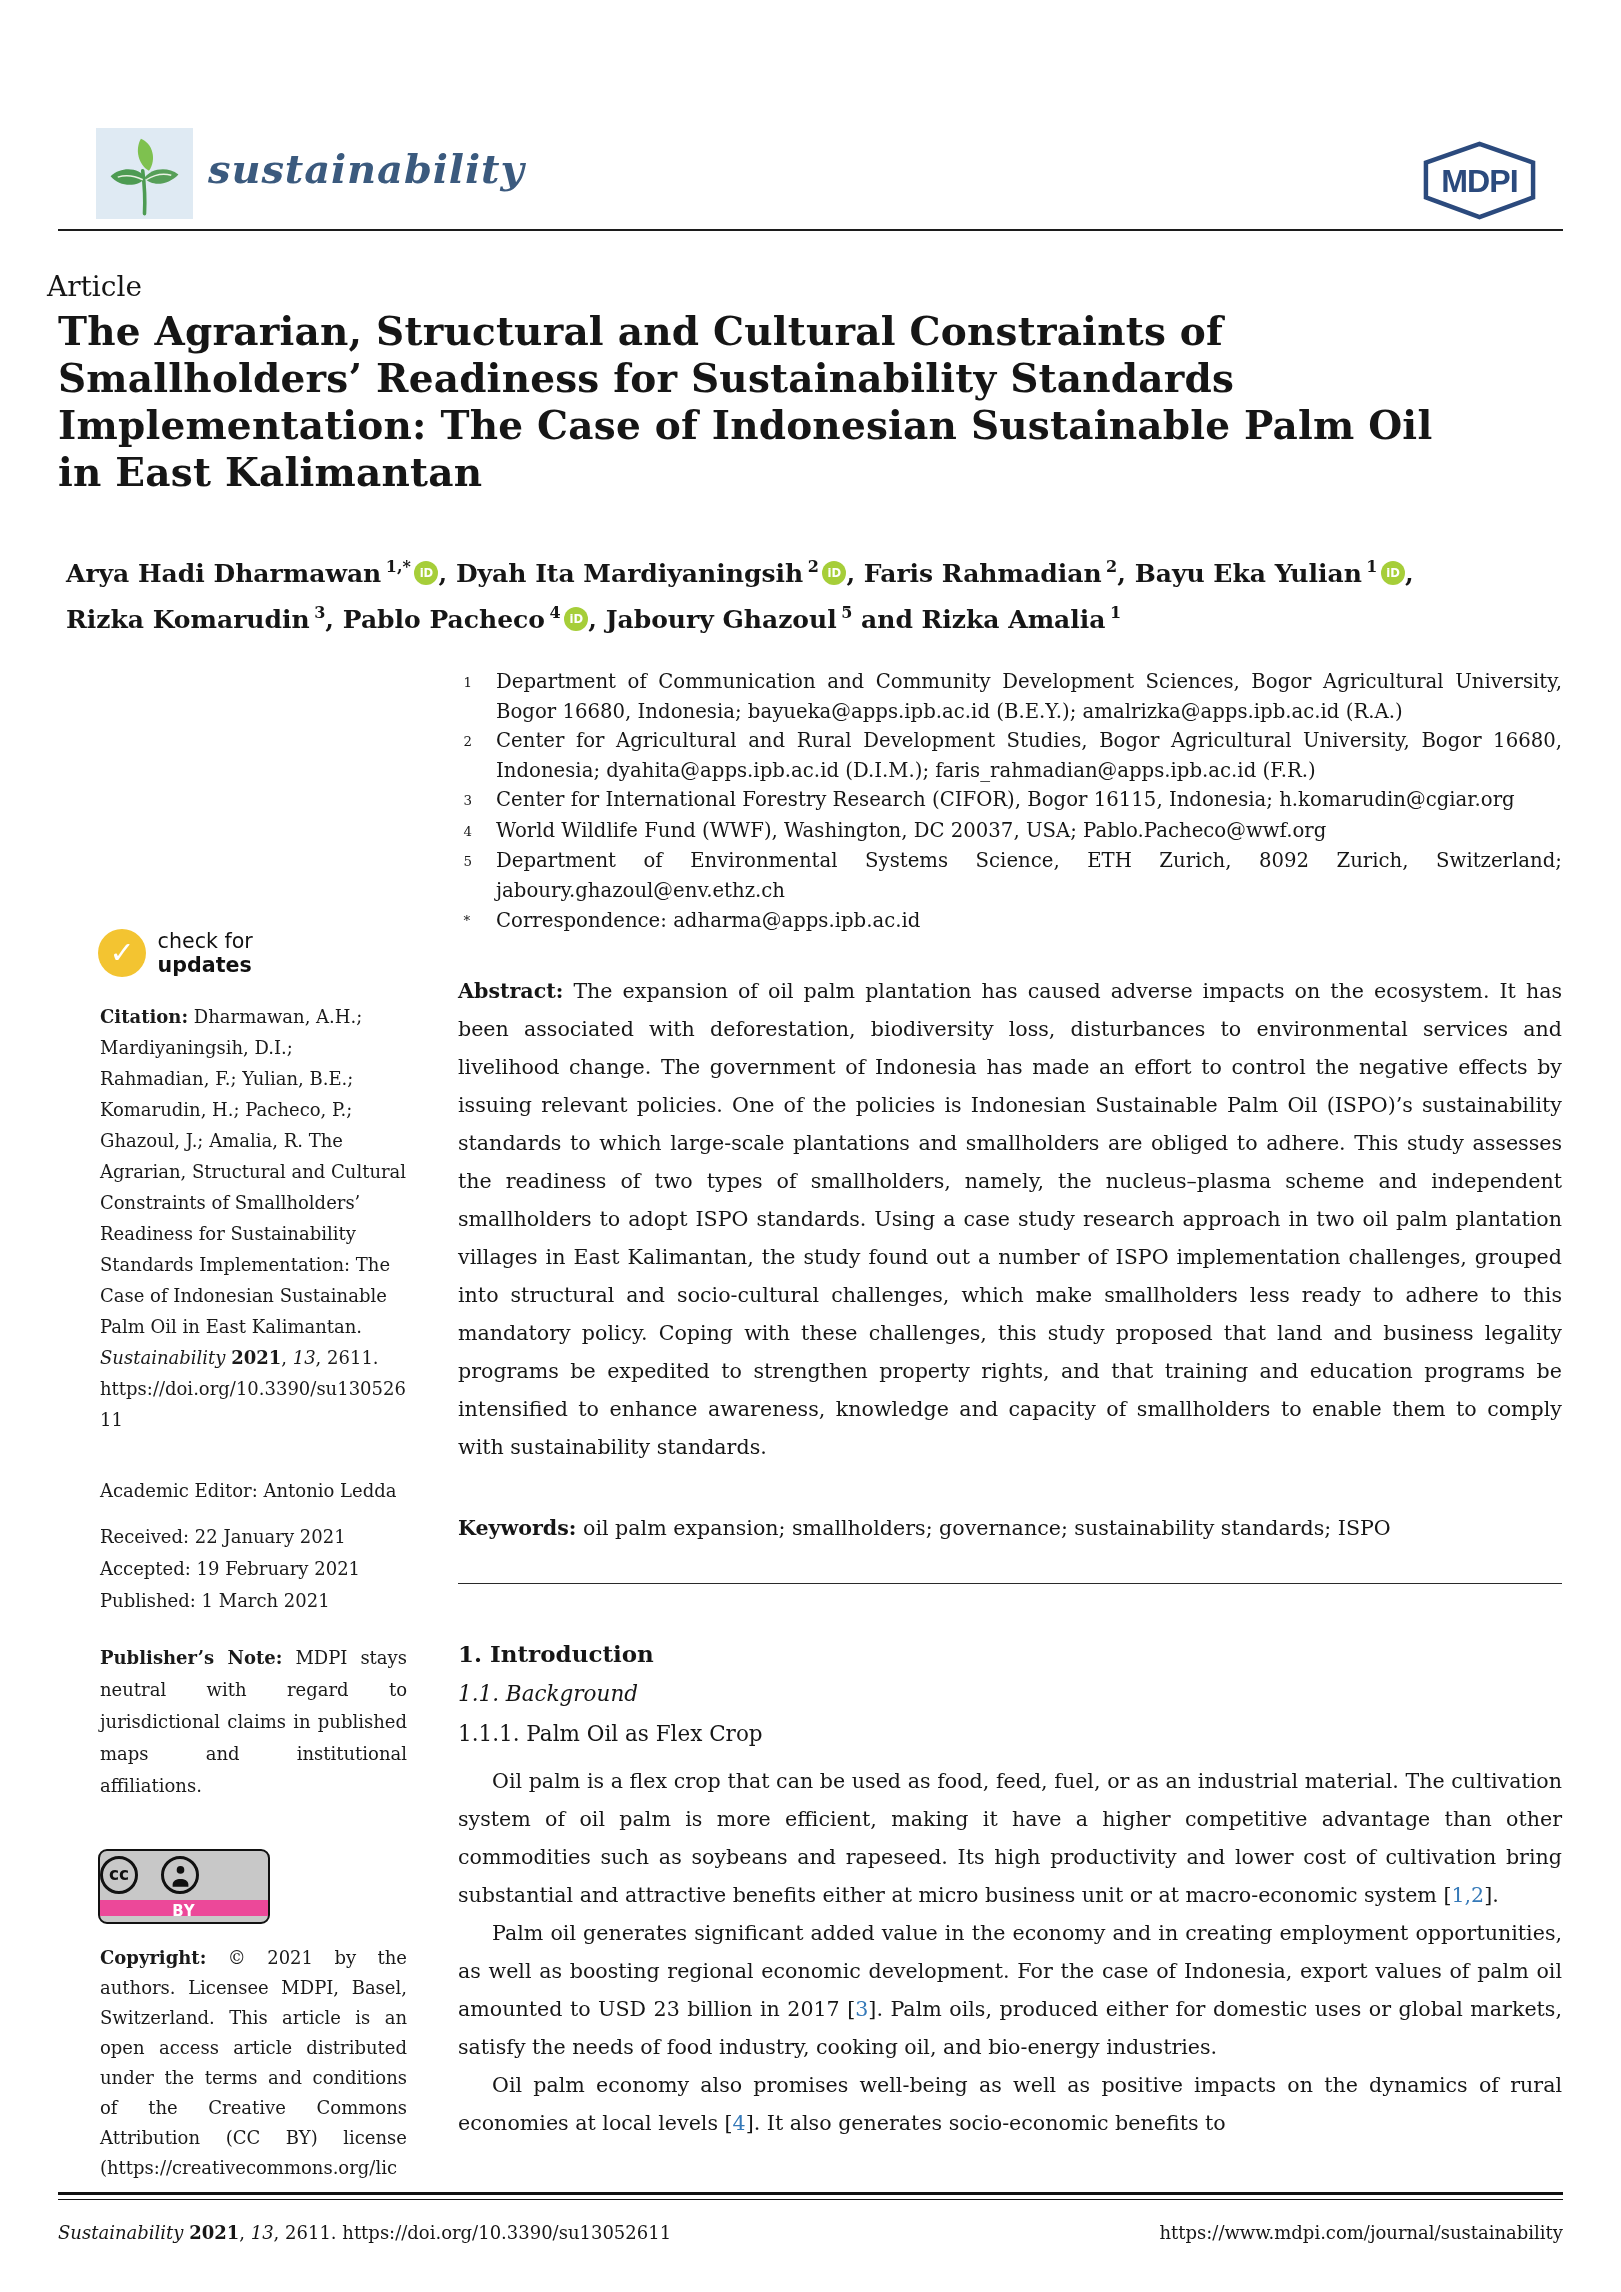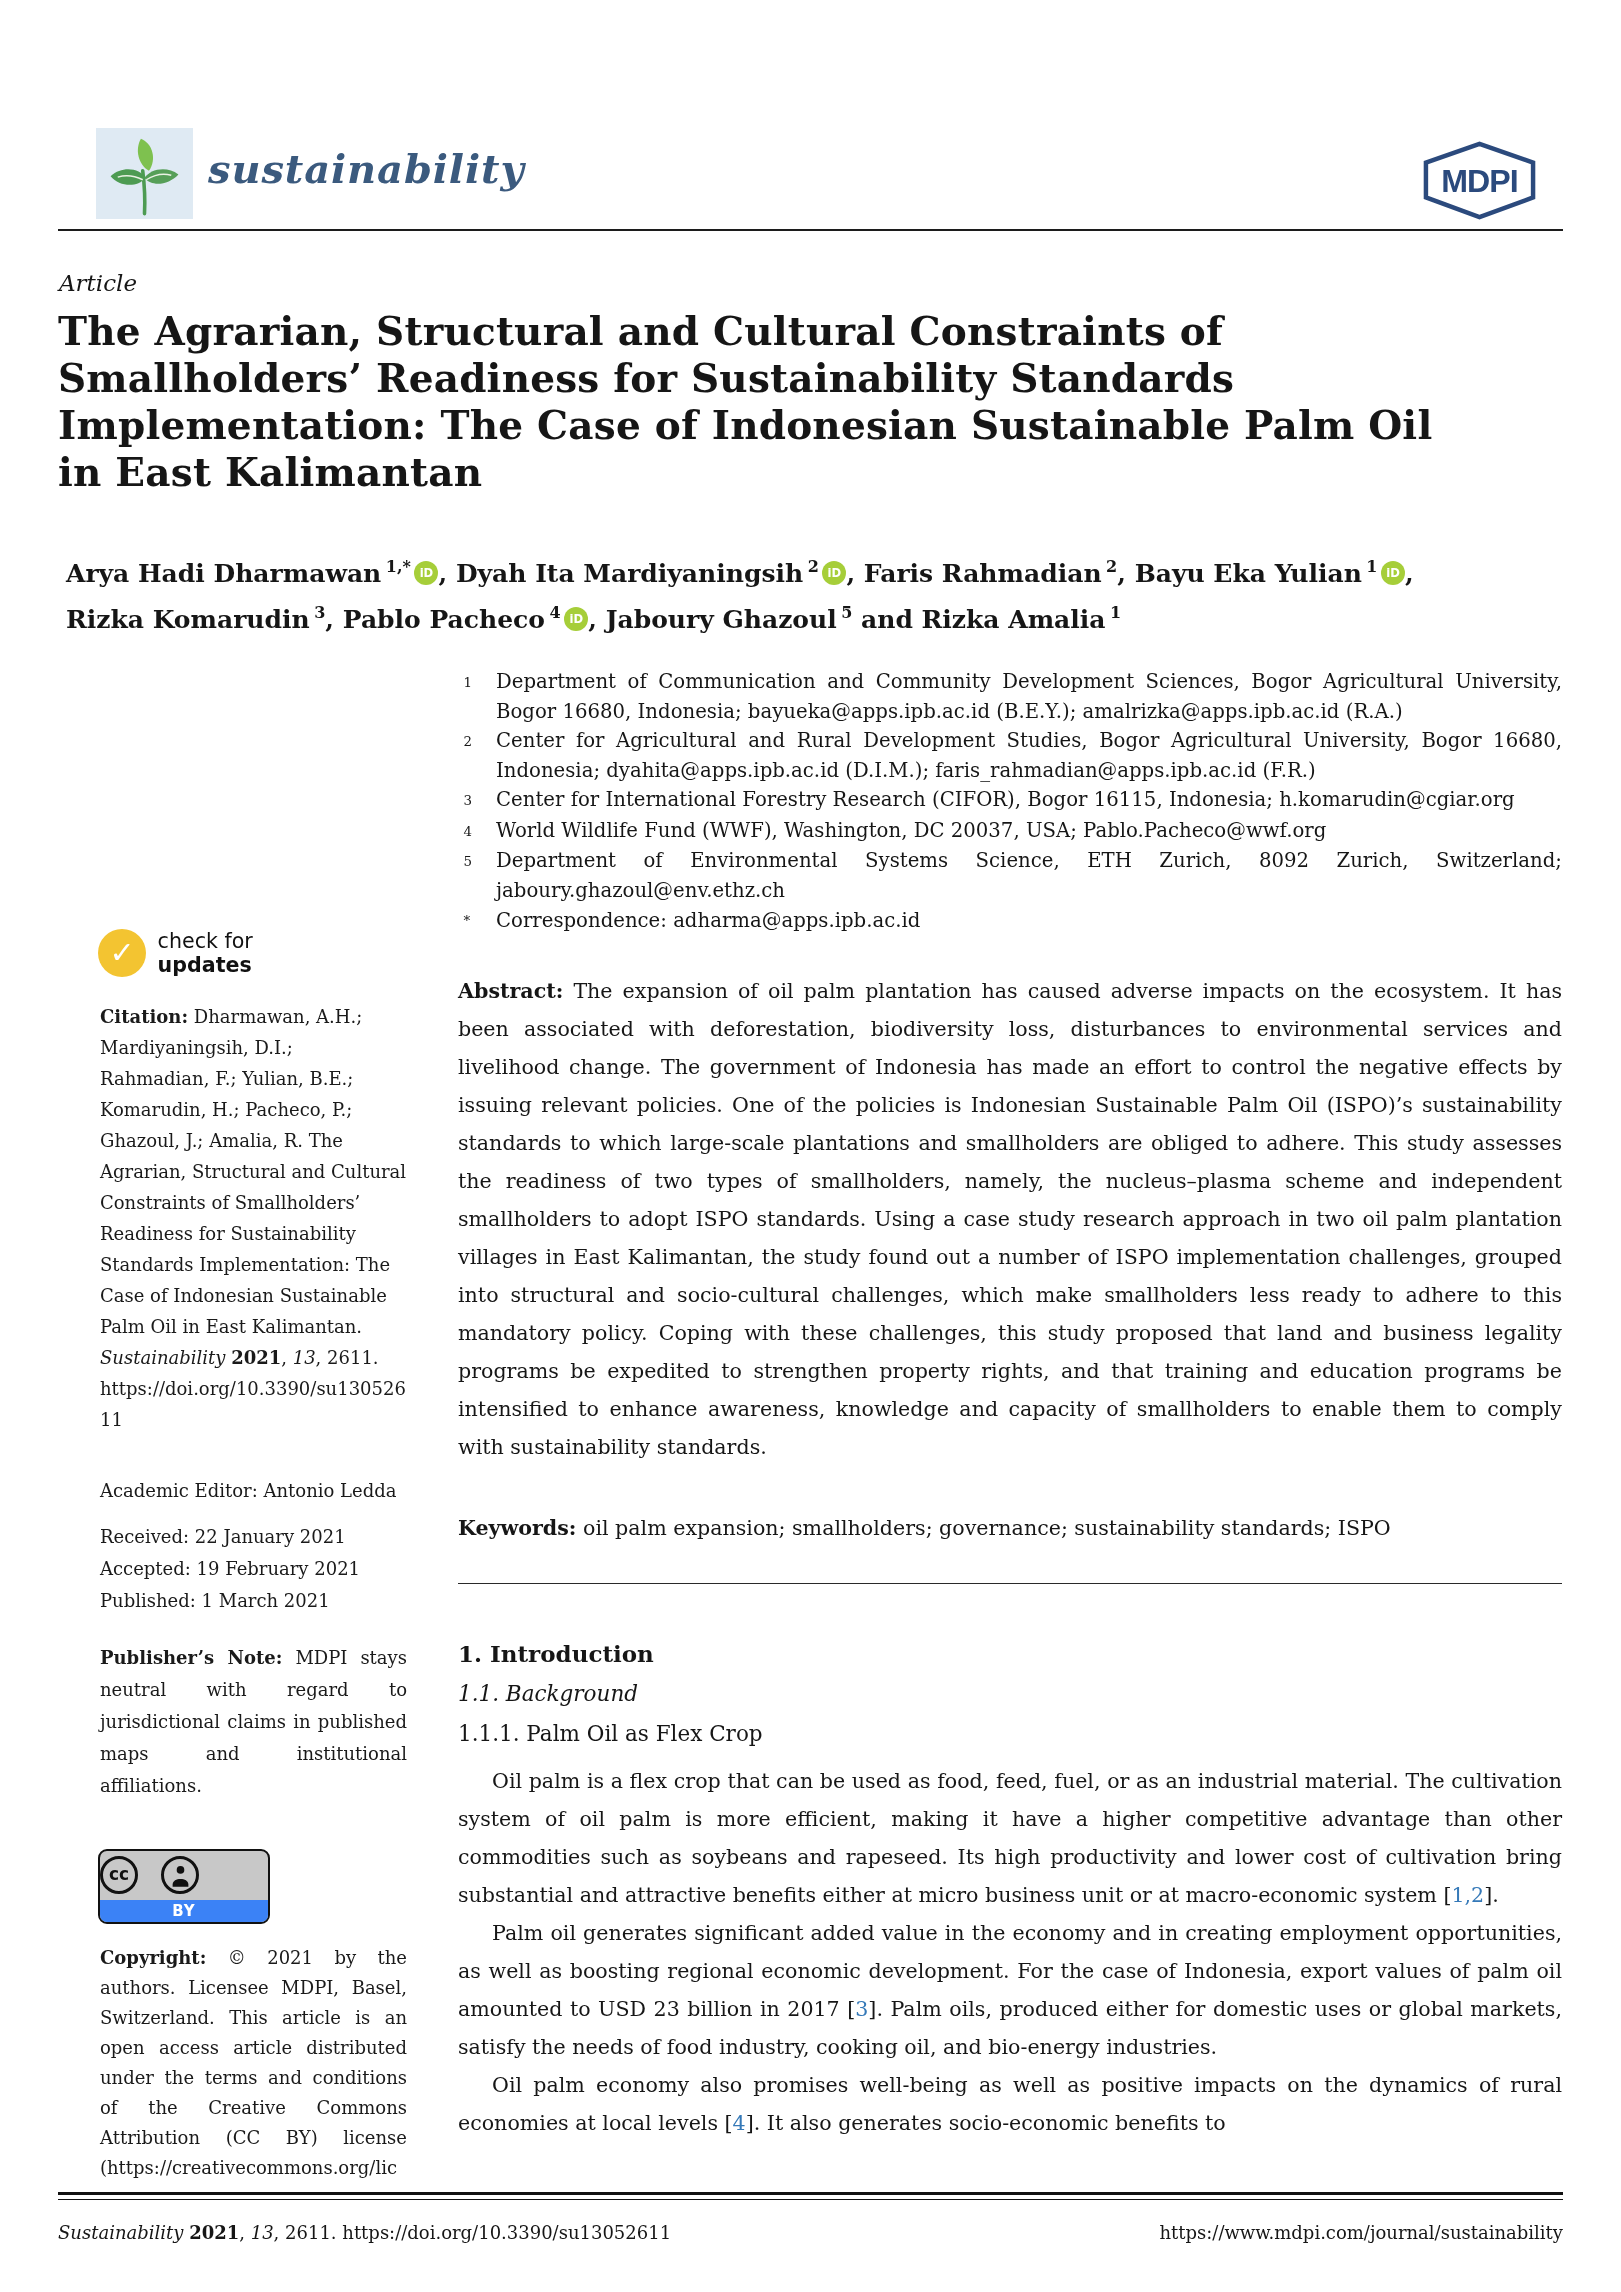--- a/index.html
+++ b/index.html
@@ -12,21 +12,21 @@
   
   .header { position:absolute; left:0; top:0; width:100%; height:231px; }
   .header-rule { position:absolute; left:58px; right:58px; top:229px; border-top:2.7px solid #1c1c1c; }
   .logo-box { position:absolute; left:96px; top:128px; width:97px; height:91px; background:#dfeaf3; }
   .logo-box svg { width:100%; height:100%; display:block; }
   .wordmark { position:absolute; left:208px; top:145px; font-size:40px; font-style:italic; font-weight:bold; color:#3b5a7e; letter-spacing:0.9px; }
   .mdpi-logo { position:absolute; left:1417px; top:140px; width:125px; height:81px; }
   .mdpi-logo svg { width:100%; height:100%; display:block; }
 
   
-  .article-label { position:absolute; left:59px; top:270px; font-size:23px; font-style:italic; }
+  .article-label { position:absolute; left:47px; top:270px; font-size:28px; }
   .title { position:absolute; left:58px; top:308px; width:1514px; font-size:39px; font-weight:bold; line-height:47px; letter-spacing:0.2px; }
   .authors { position:absolute; left:66px; top:552px; width:1514px; font-size:25px; font-weight:bold; line-height:43px; }
   .sup { font-size:16px; position:relative; top:-9.9px; margin-left:4.5px; font-weight:bold; }
   .orcid {
     display:inline-block; width:24px; height:24px; border-radius:50%; background:#a6ce39;
     color:#fff; font-family:"DejaVu Sans", sans-serif; font-size:11.6px; font-weight:bold;
     text-align:center; line-height:24px; vertical-align:5.4px; margin-left:3.6px; font-style:normal;
   }
 
   
@@ -51,21 +51,21 @@
 
   .ccbadge { margin-left:40px; margin-top:47px; width:172px; height:75px; border:2.7px solid #111;
              border-radius:9px; overflow:hidden; background:#c8c8c8; cursor:pointer; }
   .cc-gray { height:49px; display:flex; align-items:center; justify-content:flex-start; gap:23px; }
   .cc-circle { width:38px; height:38px; border:3.6px solid #111; border-radius:50%; color:#111;
                font-family:"DejaVu Sans", sans-serif; font-weight:bold; font-size:17px;
                text-align:center; line-height:31px; }
   .cc-person { width:38px; height:38px; border:3.6px solid #111; border-radius:50%; display:flex;
                align-items:center; justify-content:center; }
   .cc-person svg { width:27px; height:27px; }
-  .cc-black { height:22px; background:#3b82f6; color:#fff; font-family:"DejaVu Sans", sans-serif;
+  .cc-black { height:16px; background:#ec4899; color:#fff; font-family:"DejaVu Sans", sans-serif;
               font-weight:bold; font-size:15px; text-align:center; line-height:23px; letter-spacing:0.9px; }
   .copyright { margin-left:42px; margin-top:19.7px; line-height:30px; text-align:justify; overflow-wrap:anywhere; }
 
   .main { margin-left:51px; width:1104px; font-size:20.6px; }
   .affils { font-size:19.7px; line-height:29.6px; }
   .affil-row { display:flex; }
   .affil-num { width:38px; flex:none; font-size:13.4px; padding-top:0.9px; padding-left:5.4px; }
   .affil-text { flex:1; text-align:justify; }
 
   .abstract { margin-top:36px; line-height:38px; text-align:justify; }

